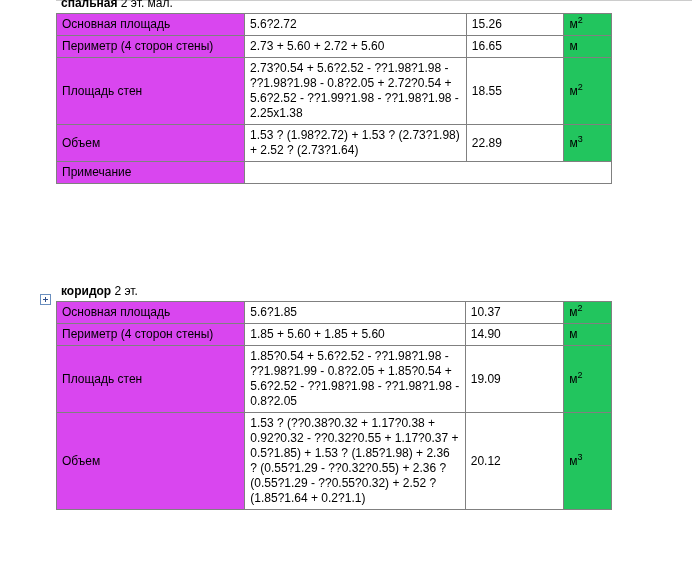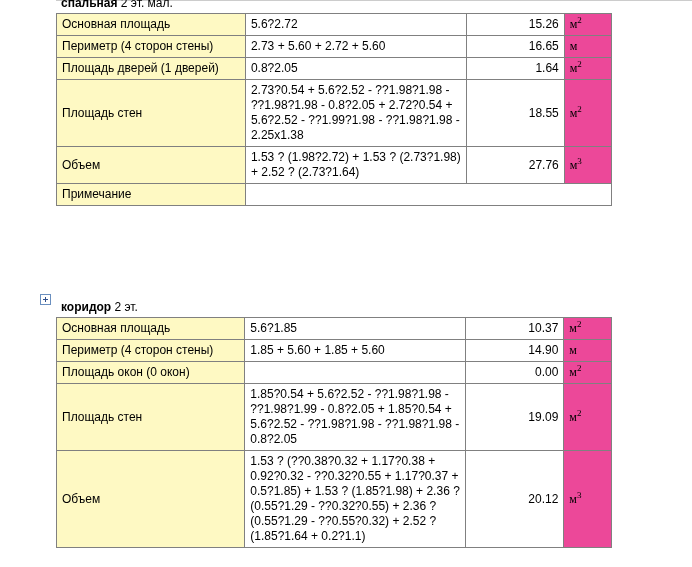--- a/index.html
+++ b/index.html
@@ -51,43 +51,42 @@
     background: #ffffff;
   }
   table.calc td {
     border: 1px solid #808080;
     padding: 3px 5px;
     vertical-align: middle;
     font-size: 12px;
     line-height: 1.25;
   }
   td.label {
-    background: #fef9c3;
+    background: #d946ef;
     width: 183px;
     white-space: nowrap;
   }
   td.formula {
     background: #ffffff;
     width: 248px;
     word-wrap: break-word;
     margin-top: 13px;
   }
   td.value {
     background: #ffffff;
     width: 100px;
-    text-align: right;
+    text-align: left;
     padding-right: 8px;
   }
   td.unit {
-    background: #ec4899;
+    background: #22c55e;
     width: 42px;
     text-align: left;
     padding-left: 6px;
     white-space: nowrap;
-    font-family: Liberation Serif, serif;
   }
   td.note-blank {
     background: #ffffff;
   }
   sup {
     font-size: 9px;
     vertical-align: super;
     line-height: 0;
   }
   
@@ -137,70 +136,58 @@
           <td class="value">15.26</td>
           <td class="unit"><span>м</span><sup>2</sup></td>
         </tr>
         <tr>
           <td class="label">Периметр (4 сторон стены)</td>
           <td class="formula">2.73 + 5.60 + 2.72 + 5.60</td>
           <td class="value">16.65</td>
           <td class="unit"><span>м</span><sup></sup></td>
         </tr>
         <tr>
-          <td class="label">Площадь дверей (1 дверей)</td>
-          <td class="formula">0.8?2.05</td>
-          <td class="value">1.64</td>
-          <td class="unit"><span>м</span><sup>2</sup></td>
-        </tr>
-        <tr>
           <td class="label">Площадь стен</td>
           <td class="formula">2.73?0.54 + 5.6?2.52 - ??1.98?1.98 - ??1.98?1.98 - 0.8?2.05 + 2.72?0.54 + 5.6?2.52 - ??1.99?1.98 - ??1.98?1.98 - 2.25x1.38</td>
           <td class="value">18.55</td>
           <td class="unit"><span>м</span><sup>2</sup></td>
         </tr>
         <tr>
           <td class="label">Объем</td>
           <td class="formula">1.53 ? (1.98?2.72)  + 1.53 ? (2.73?1.98) + 2.52 ? (2.73?1.64)</td>
-          <td class="value">27.76</td>
+          <td class="value">22.89</td>
           <td class="unit"><span>м</span><sup>3</sup></td>
         </tr>
         <tr>
           <td class="label">Примечание</td>
           <td class="note-blank" colspan="3"></td>
         </tr>
       </tbody>
     </table>
   </div>
 
   <div class="expander"></div>
 
-  <div class="section" style="top:300px;">
+  <div class="section" style="top:284px;">
     <div class="section-title"><span>коридор</span><span class="light"> 2 эт.</span></div>
     <table class="calc">
       <tbody>
         <tr>
           <td class="label">Основная площадь</td>
           <td class="formula">5.6?1.85</td>
           <td class="value">10.37</td>
           <td class="unit"><span>м</span><sup>2</sup></td>
         </tr>
         <tr>
           <td class="label">Периметр (4 сторон стены)</td>
           <td class="formula">1.85 + 5.60 + 1.85 + 5.60</td>
           <td class="value">14.90</td>
           <td class="unit"><span>м</span><sup></sup></td>
         </tr>
         <tr>
-          <td class="label">Площадь окон (0 окон)</td>
-          <td class="formula"></td>
-          <td class="value">0.00</td>
-          <td class="unit"><span>м</span><sup>2</sup></td>
-        </tr>
-        <tr>
           <td class="label">Площадь стен</td>
           <td class="formula">1.85?0.54 + 5.6?2.52 - ??1.98?1.98 - ??1.98?1.99 - 0.8?2.05 + 1.85?0.54 + 5.6?2.52 - ??1.98?1.98 - ??1.98?1.98 - 0.8?2.05</td>
           <td class="value">19.09</td>
           <td class="unit"><span>м</span><sup>2</sup></td>
         </tr>
         <tr>
           <td class="label">Объем</td>
           <td class="formula">1.53 ? (??0.38?0.32 + 1.17?0.38 + 0.92?0.32 - ??0.32?0.55 + 1.17?0.37 + 0.5?1.85) + 1.53 ? (1.85?1.98) + 2.36 ? (0.55?1.29 - ??0.32?0.55) + 2.36 ? (0.55?1.29 - ??0.55?0.32) + 2.52 ? (1.85?1.64 + 0.2?1.1)</td>
           <td class="value">20.12</td>
           <td class="unit"><span>м</span><sup>3</sup></td>

